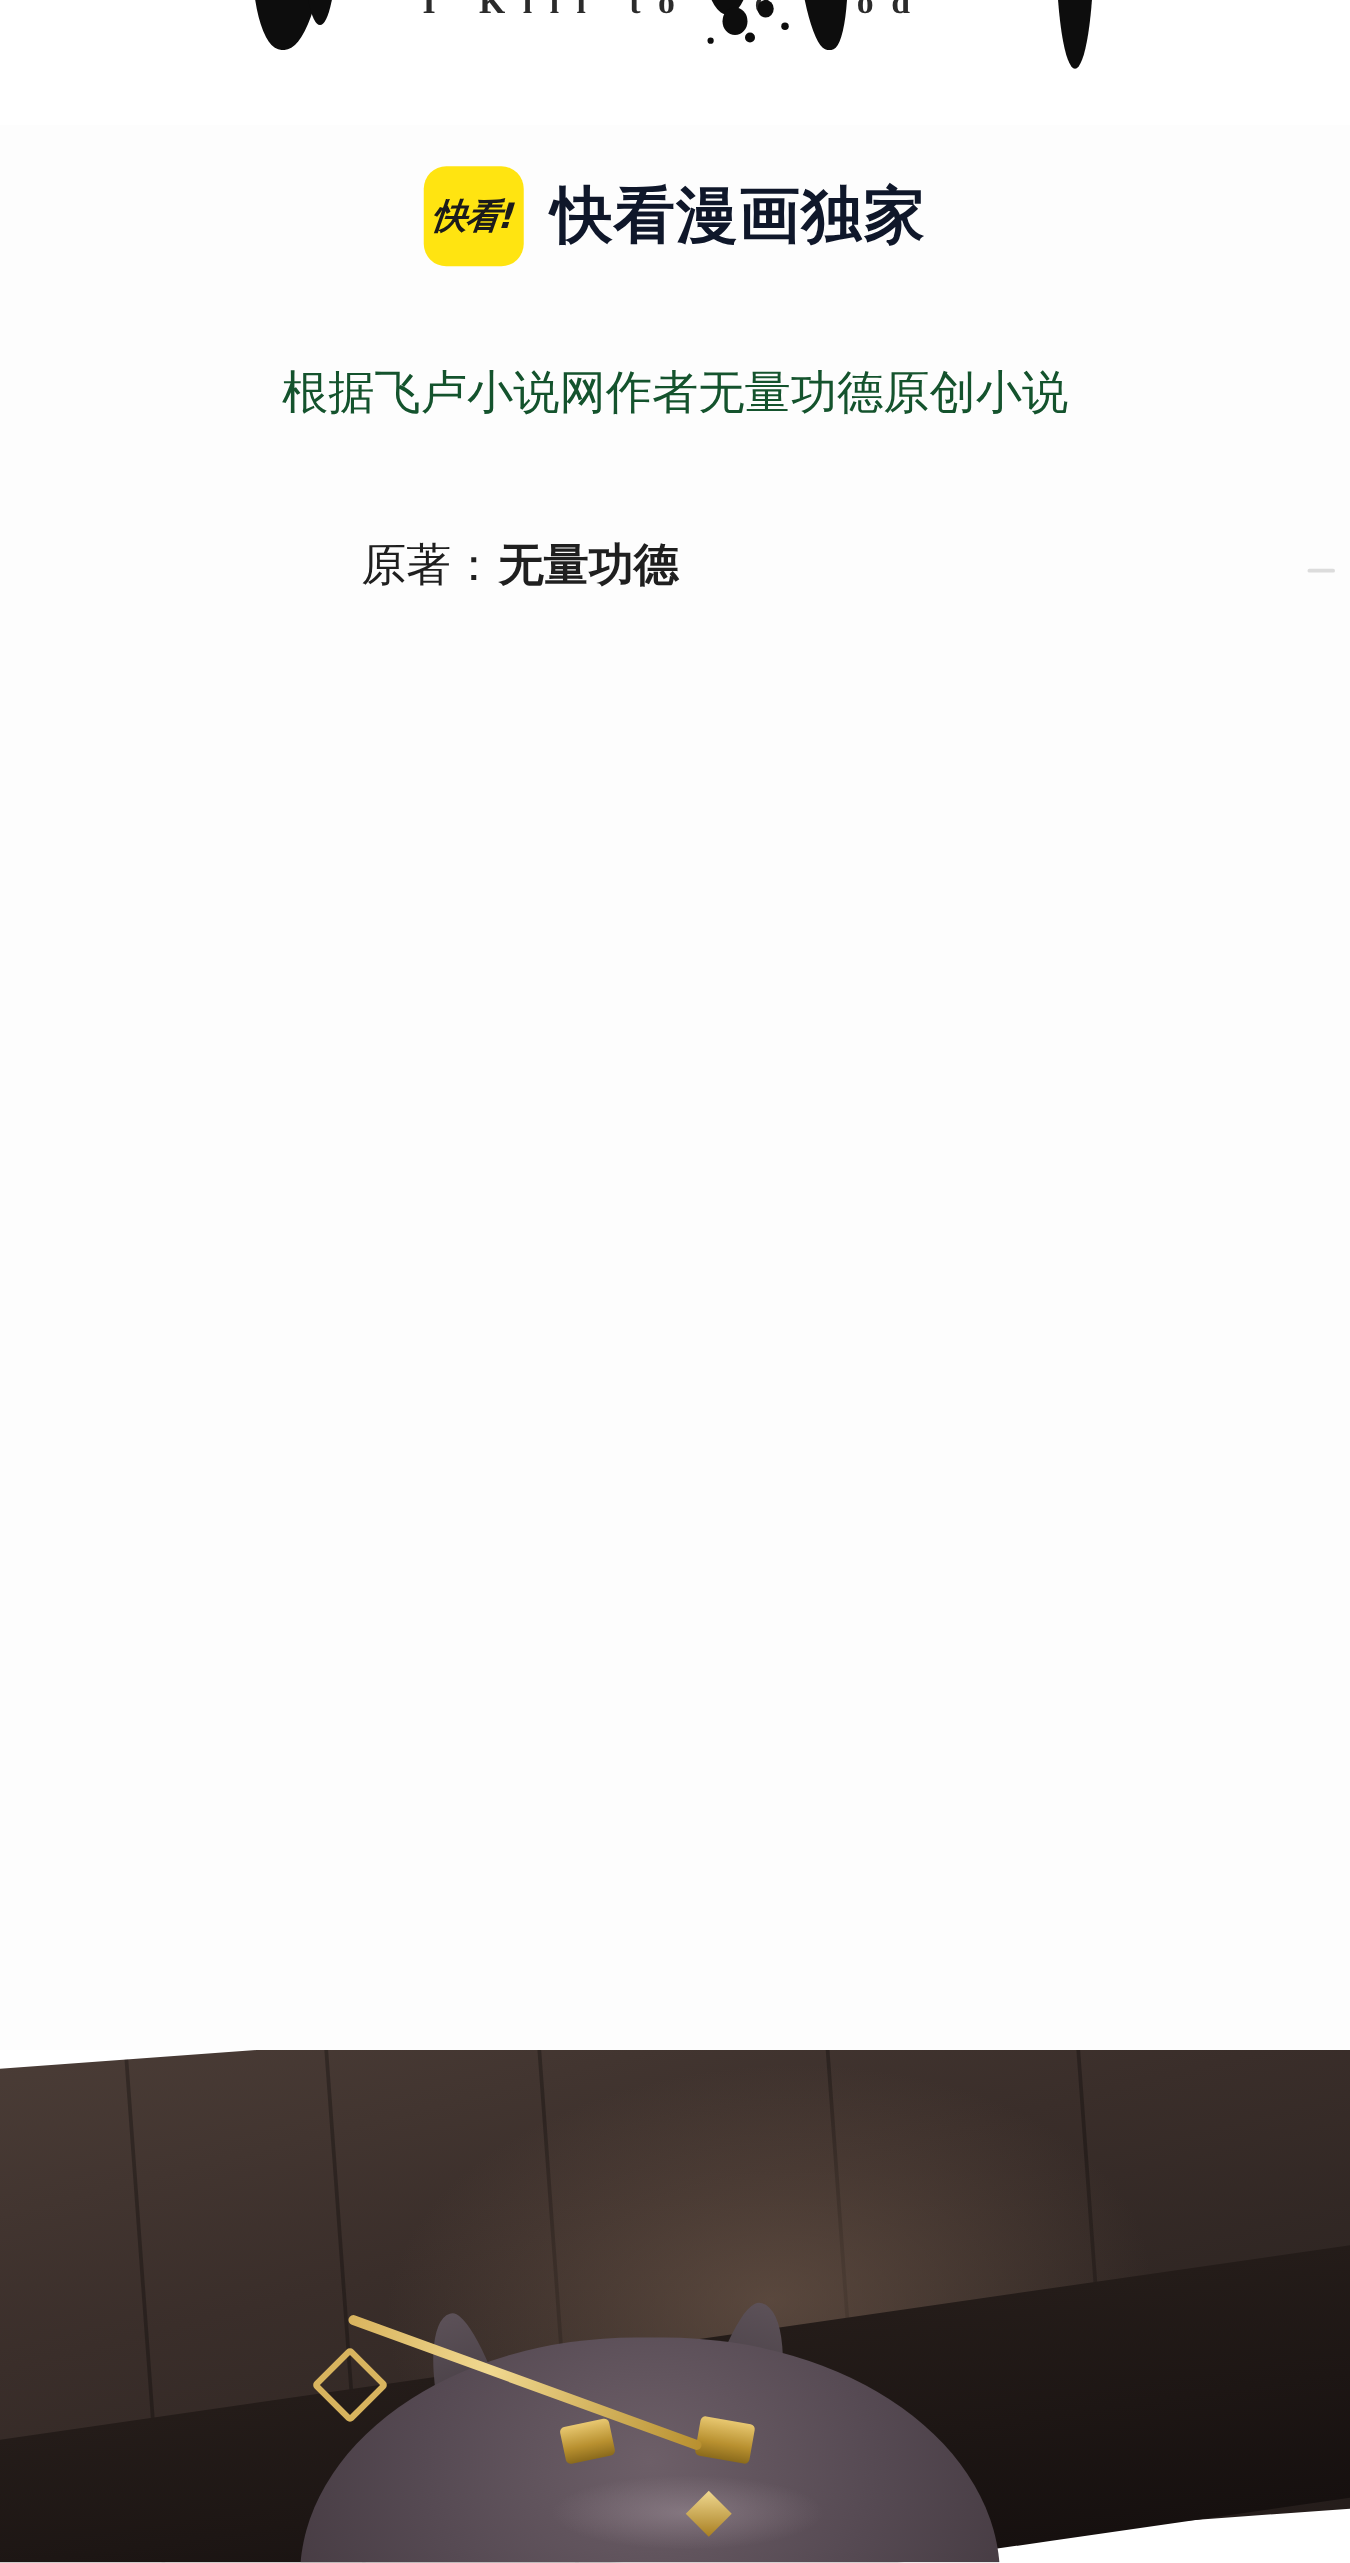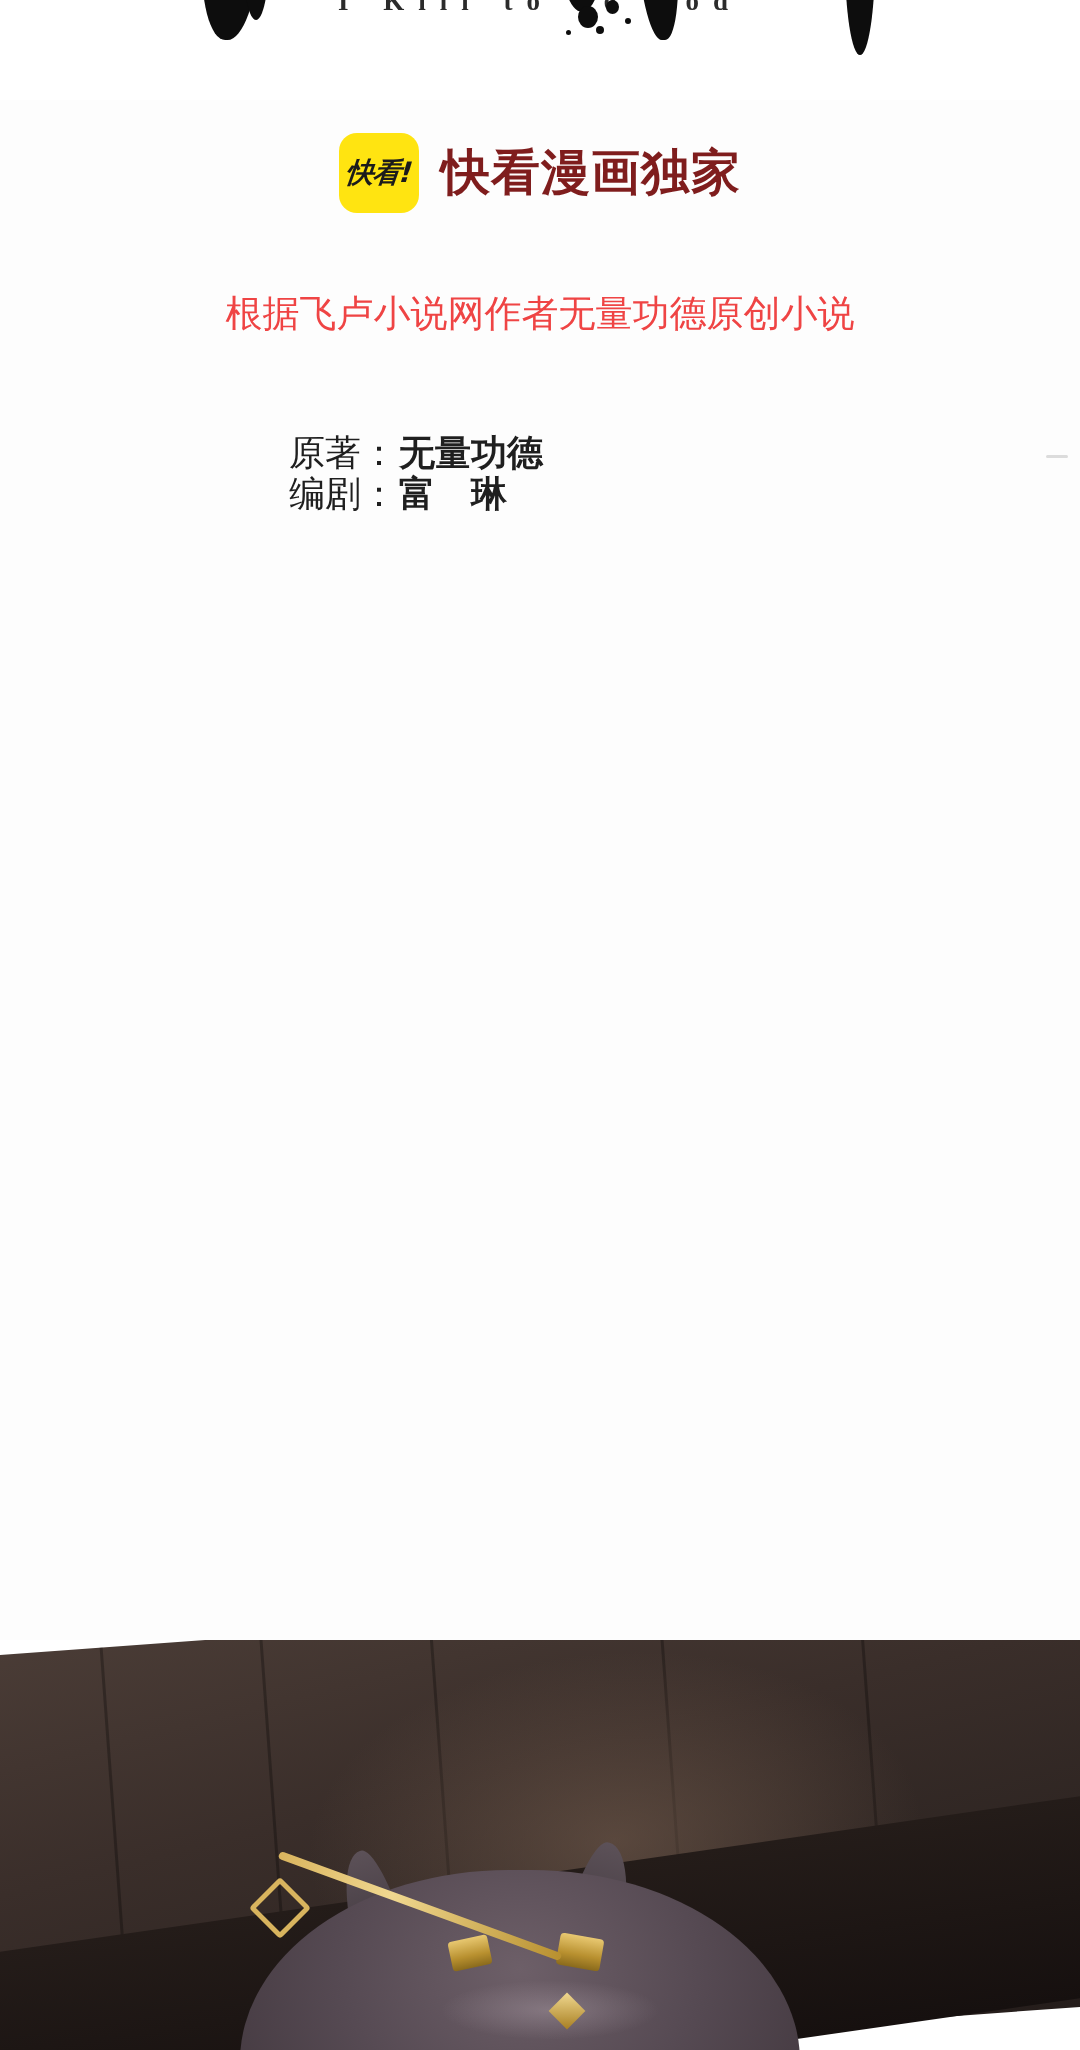--- a/index.html
+++ b/index.html
@@ -126,33 +126,33 @@
     color: #1b1b1b;
     font-style: italic;
     letter-spacing: -1px;
     line-height: 1;
     transform: skewX(-6deg);
   }
   .badge-text {
     font-family: "DejaVu Sans", sans-serif;
     font-size: 49px;
     font-weight: 700;
-    color: #7f1d1d;
+    color: #0f172a;
     letter-spacing: 1px;
   }
 
   
   .source-block {
     position: absolute;
     top: 288px;
     left: 0;
     width: 1080px;
     text-align: center;
     font-family: "DejaVu Sans", sans-serif;
-    color: #ef4444;
+    color: #14532d;
     font-size: 37px;
     line-height: 52px;
   }
   .source-block .line { white-space: nowrap; }
 
   
   .credits {
     position: absolute;
     top: 432px;
     left: 289px;
@@ -349,24 +349,20 @@
 
   <div class="source-block">
     <div class="line">根据飞卢小说网作者无量功德原创小说</div>
   </div>
 
   <div class="credits">
     <div class="credit-row">
       <span class="credit-role">原著：</span>
       <span class="credit-name">无量功德</span>
     </div>
-    <div class="credit-row">
-      <span class="credit-role">编剧：</span>
-      <span class="credit-name">富　琳</span>
-    </div>
   </div>
 
   <div class="edge-mark"></div>
 
   <div class="bottom-panel">
     <div class="panel-bg">
       <div class="wall-plank" style="left:140px;"></div>
       <div class="wall-plank" style="left:300px;"></div>
       <div class="wall-plank" style="left:470px;"></div>
       <div class="wall-plank" style="left:700px;"></div>

